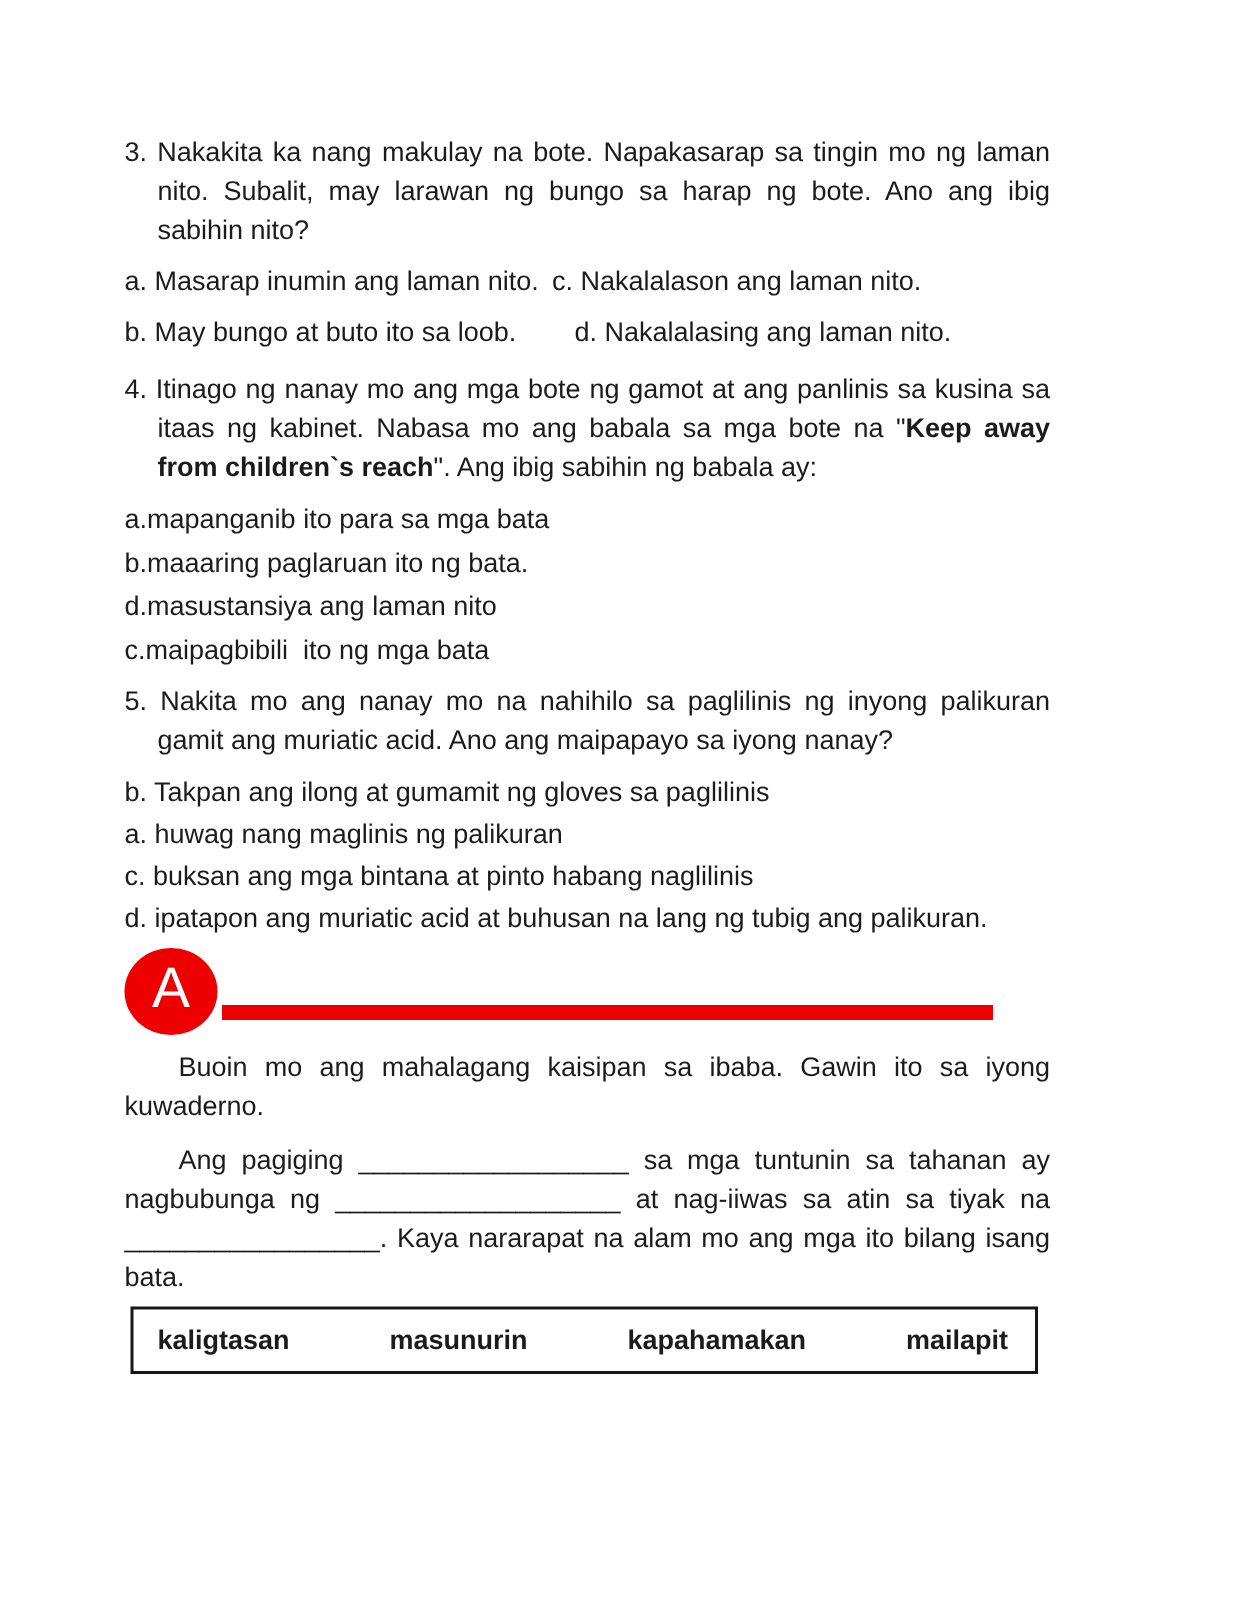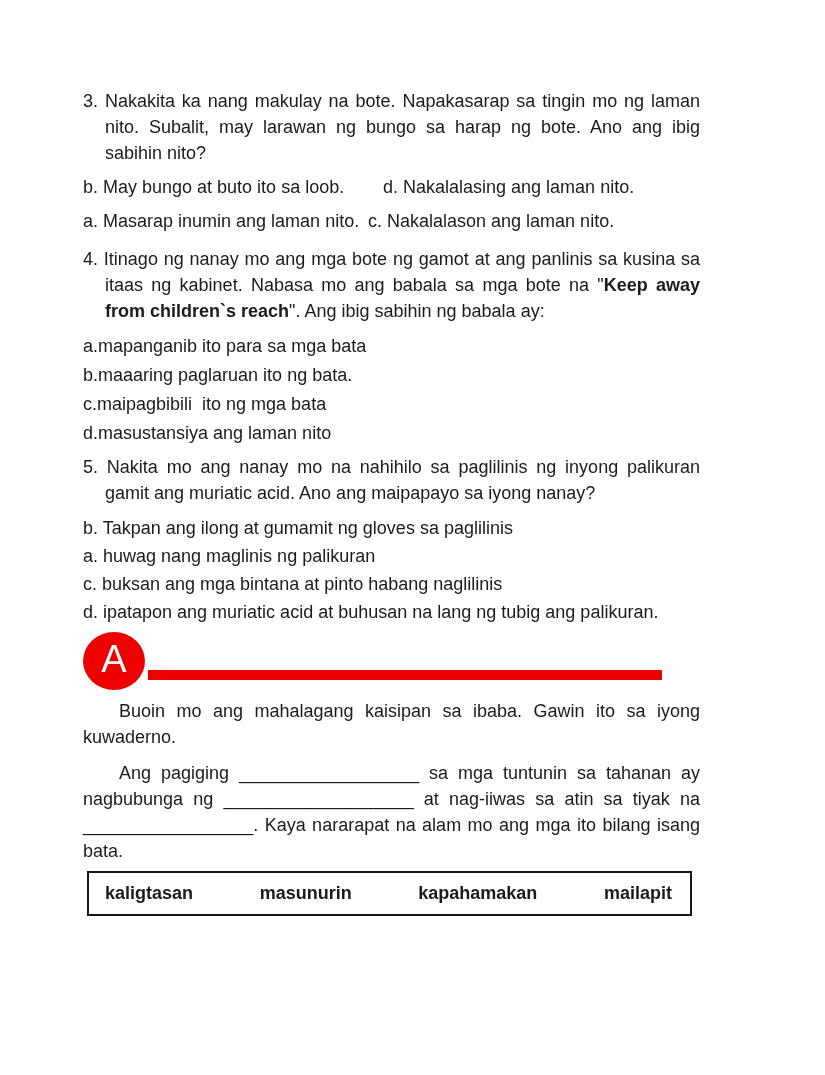--- a/index.html
+++ b/index.html
@@ -129,32 +129,32 @@
   }
 </style>
 </head>
 <body>
 
 <div class="page">
   <div class="content">
 
     <div class="q-para">3. Nakakita ka nang makulay na bote. Napakasarap sa tingin mo ng laman nito. Subalit, may larawan ng bungo sa harap ng bote. Ano ang ibig sabihin nito?</div>
     <div class="optrow">
-      <span class="left-b">b. May bungo at buto ito sa loob.</span><span>d. Nakalalasing ang laman nito.</span>
+      <span class="left-a">a. Masarap inumin ang laman nito.</span><span>c. Nakalalason ang laman nito.</span>
     </div>
     <div class="optrow">
-      <span class="left-a">a. Masarap inumin ang laman nito.</span><span>c. Nakalalason ang laman nito.</span>
+      <span class="left-b">b. May bungo at buto ito sa loob.</span><span>d. Nakalalasing ang laman nito.</span>
     </div>
 
     <div class="q-para q4-para"><span>4. Itinago ng nanay mo ang mga bote ng gamot at ang panlinis sa kusina sa itaas ng kabinet. Nabasa mo ang babala sa mga bote na "</span><b>Keep away from children`s reach</b><span>". Ang ibig sabihin ng babala ay:</span></div>
     <div class="q4-opts">
       <div class="opt">a.mapanganib ito para sa mga bata</div>
       <div class="opt">b.maaaring paglaruan ito ng bata.</div>
+      <div class="opt">d.masustansiya ang laman nito</div>
       <div class="opt">c.maipagbibili  ito ng mga bata</div>
-      <div class="opt">d.masustansiya ang laman nito</div>
     </div>
 
     <div class="q-para q5-para">5. Nakita mo ang nanay mo na nahihilo sa paglilinis ng inyong palikuran gamit ang muriatic acid. Ano ang maipapayo sa iyong nanay?</div>
     <div class="q5-opts">
       <div class="opt">b. Takpan ang ilong at gumamit ng gloves sa paglilinis</div>
       <div class="opt">a. huwag nang maglinis ng palikuran</div>
       <div class="opt">c. buksan ang mga bintana at pinto habang naglilinis</div>
       <div class="opt">d. ipatapon ang muriatic acid at buhusan na lang ng tubig ang palikuran.</div>
     </div>
 

